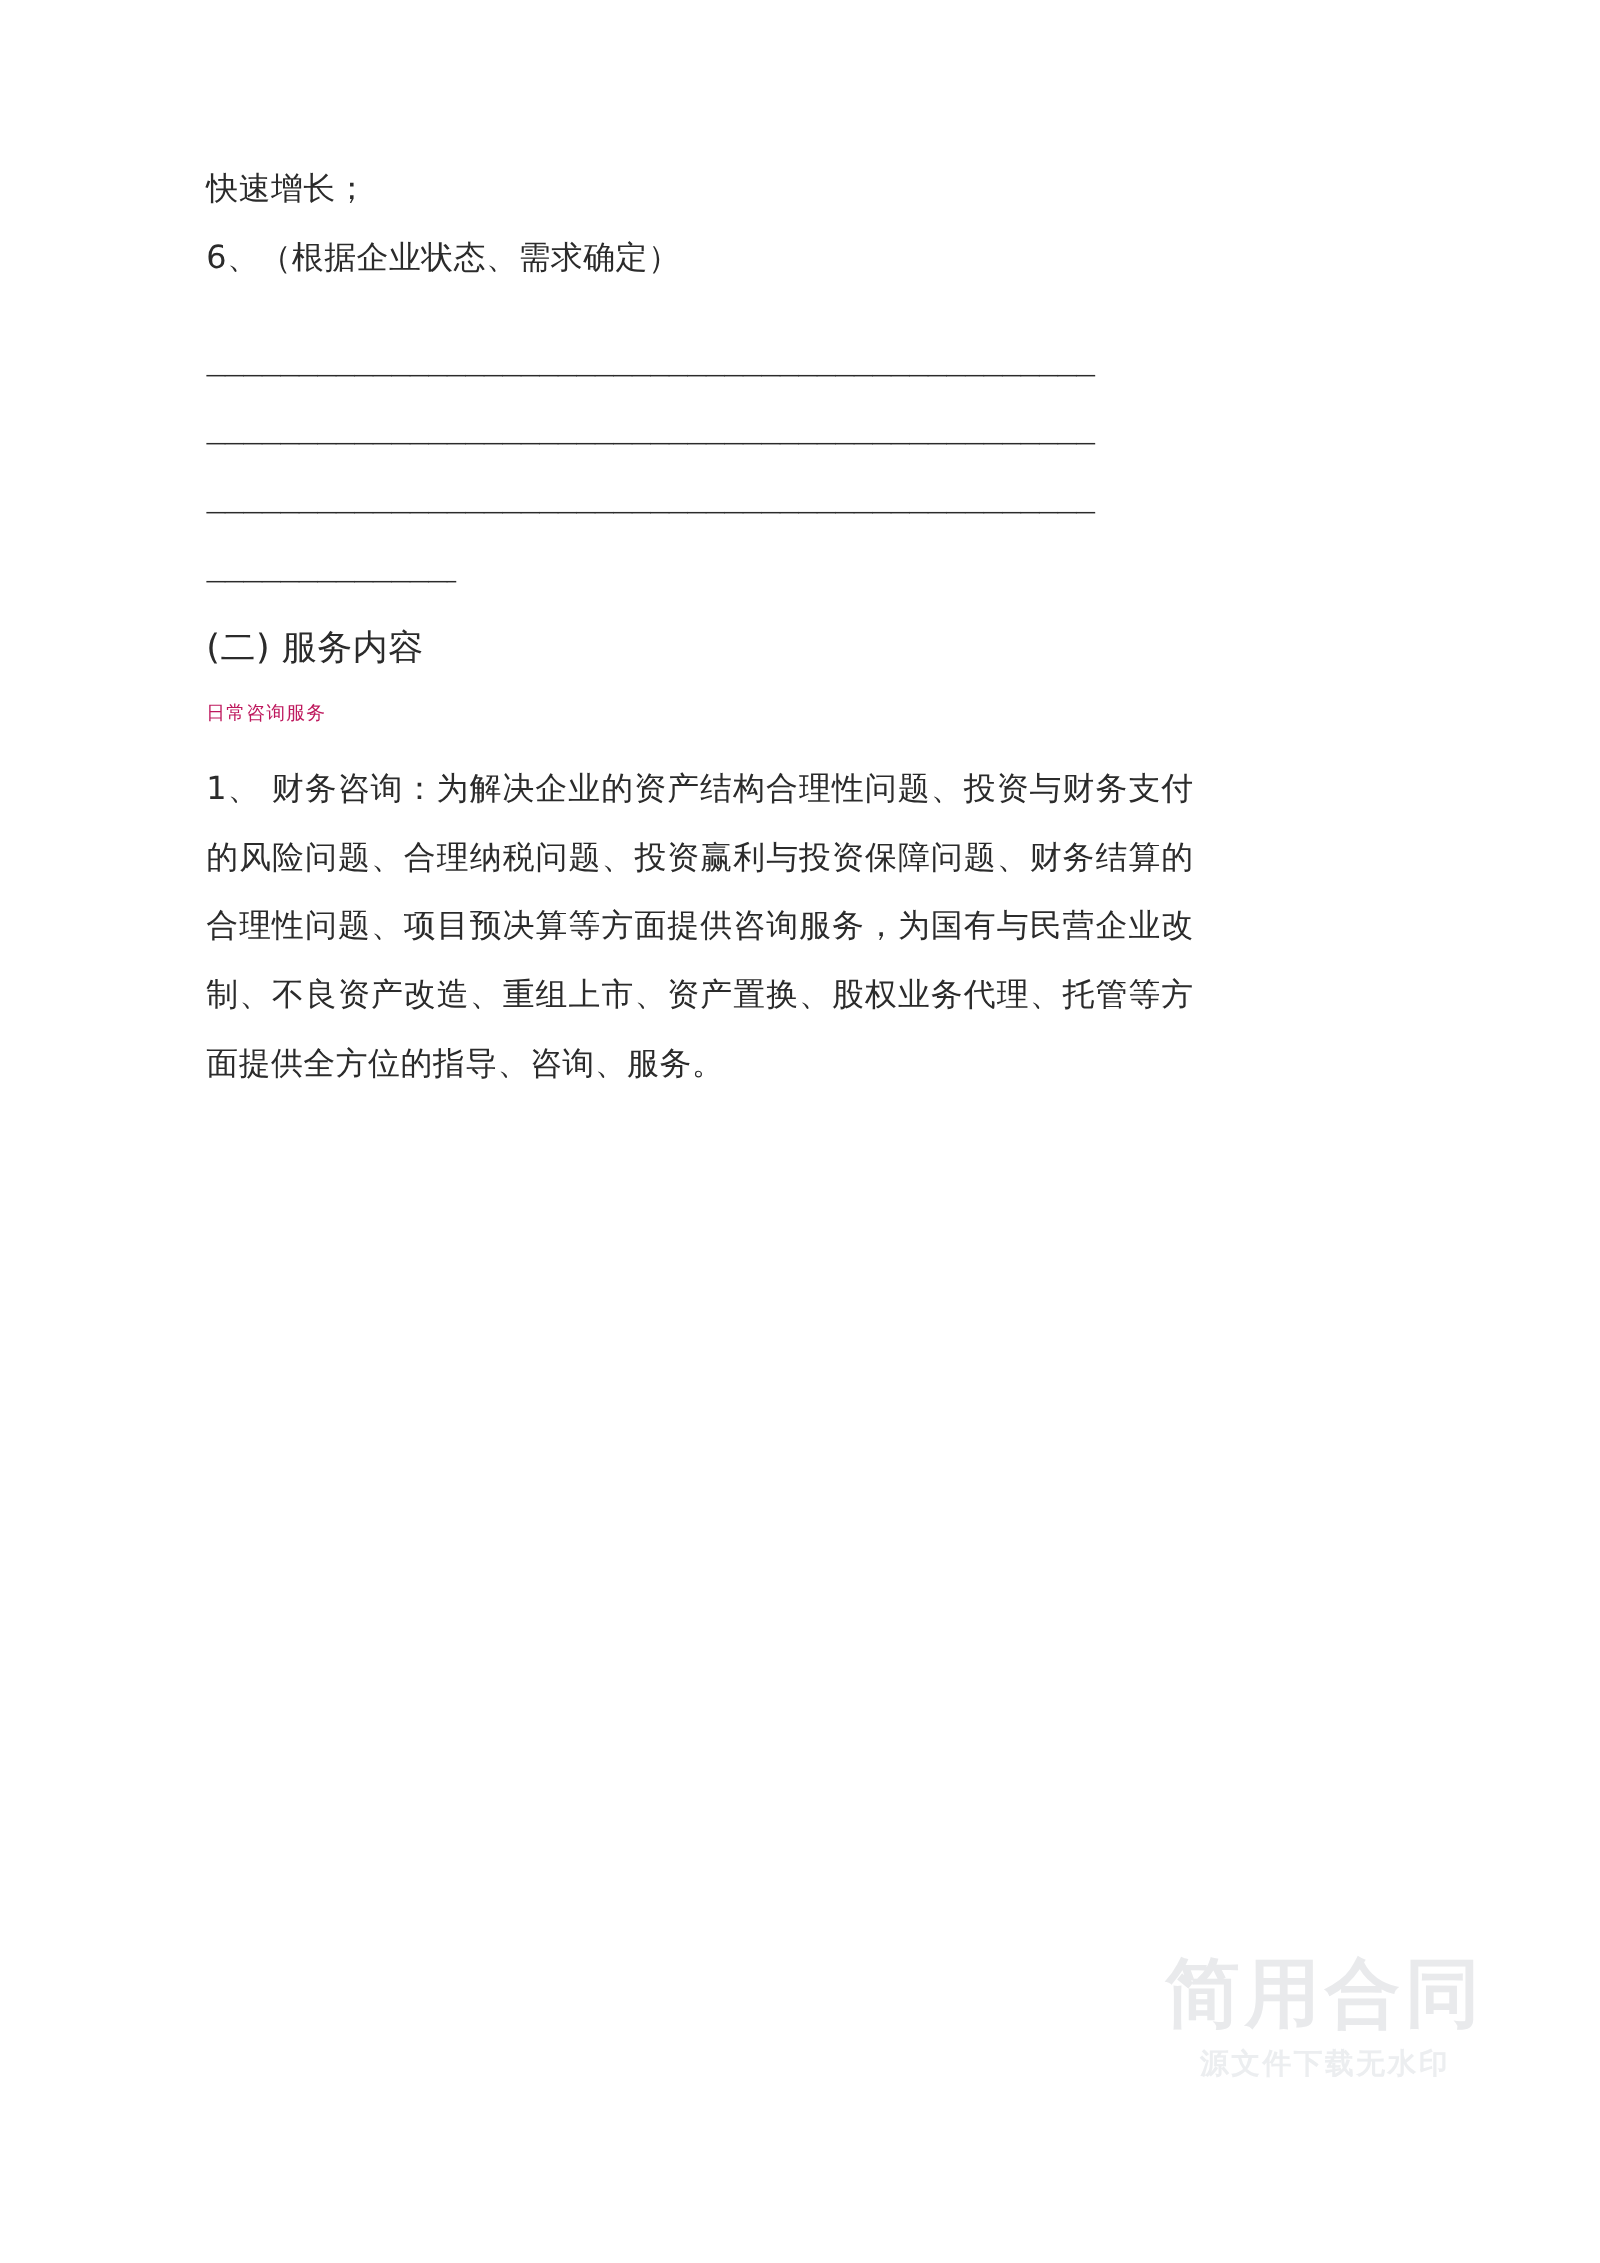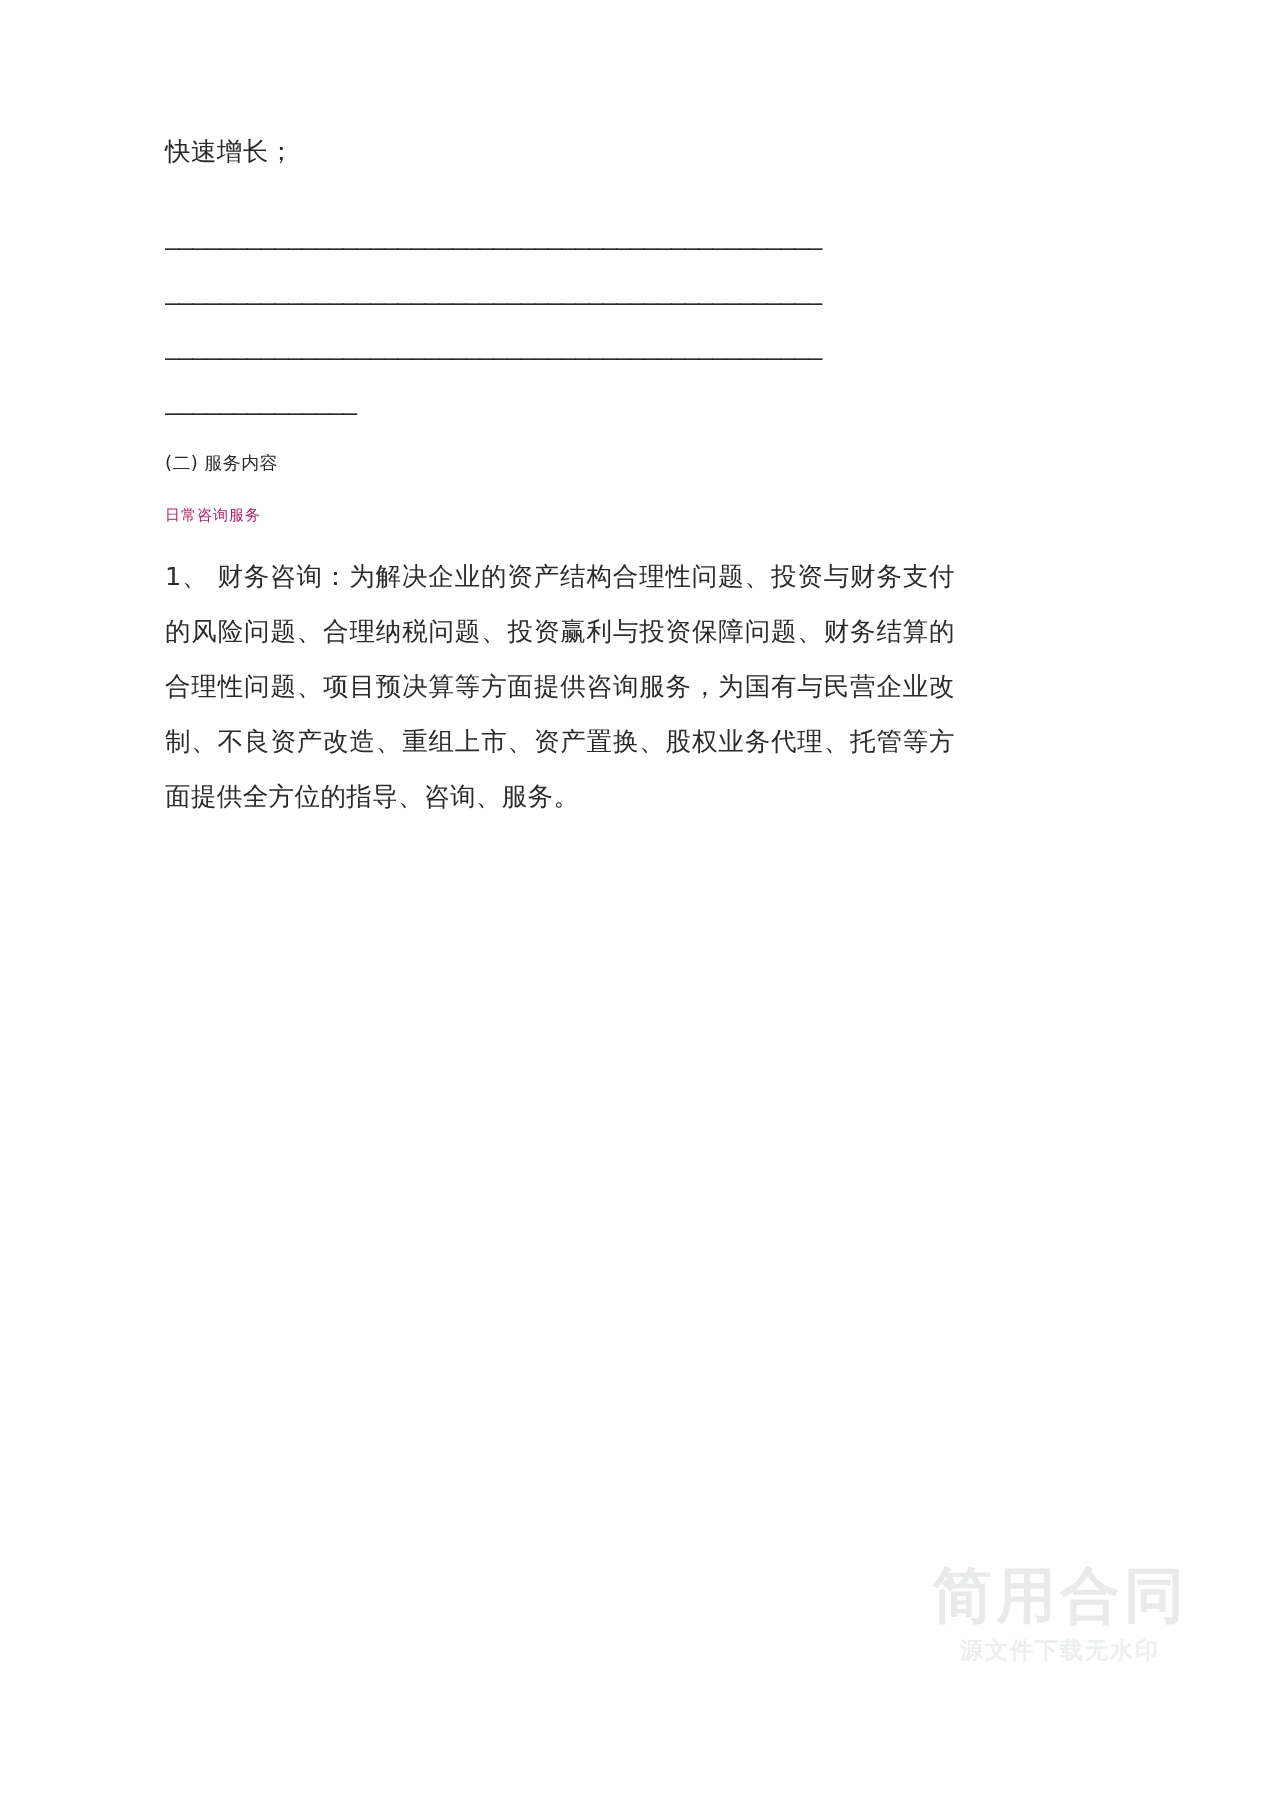--- a/index.html
+++ b/index.html
@@ -35,34 +35,34 @@
     margin: 0 0 0 0;
     white-space: normal;
     font-weight: 400;
   }
   .spacer-sm { height: 8px; }
 
   .rule-block {
     margin-top: 30px;
   }
   .rule {
-    font-family: Liberation Sans, sans-serif;
+    font-family: Liberation Mono, monospace;
     font-size: 25.5px;
     line-height: 55px;
     color: #2b2b2b;
     letter-spacing: -0.5px;
     overflow: hidden;
     white-space: nowrap;
     height: 55px;
   }
   .rule.full { width: 790px; }
   .rule.short { width: 200px; }
 
   .section-head {
-    font-size: 18px;
+    font-size: 28px;
     line-height: 52px;
     color: #2b2b2b;
   }
   .sub-head {
     font-size: 15px;
     line-height: 52px;
     color: #be185d;
     letter-spacing: 1px;
   }
 
@@ -92,20 +92,21 @@
   }
 </style>
 </head>
 <body>
 
 <div class="page">
 
   <div class="doc-body">
 
     <p class="para">快速增长；</p>
+    <p class="para">6、（根据企业状态、需求确定）</p>
 
     <div class="rule-block">
       <div class="rule full">________________________________________________</div>
       <div class="rule full">________________________________________________</div>
       <div class="rule full">________________________________________________</div>
       <div class="rule short">______________</div>
     </div>
 
     <div class="spacer-sm"></div>
 

